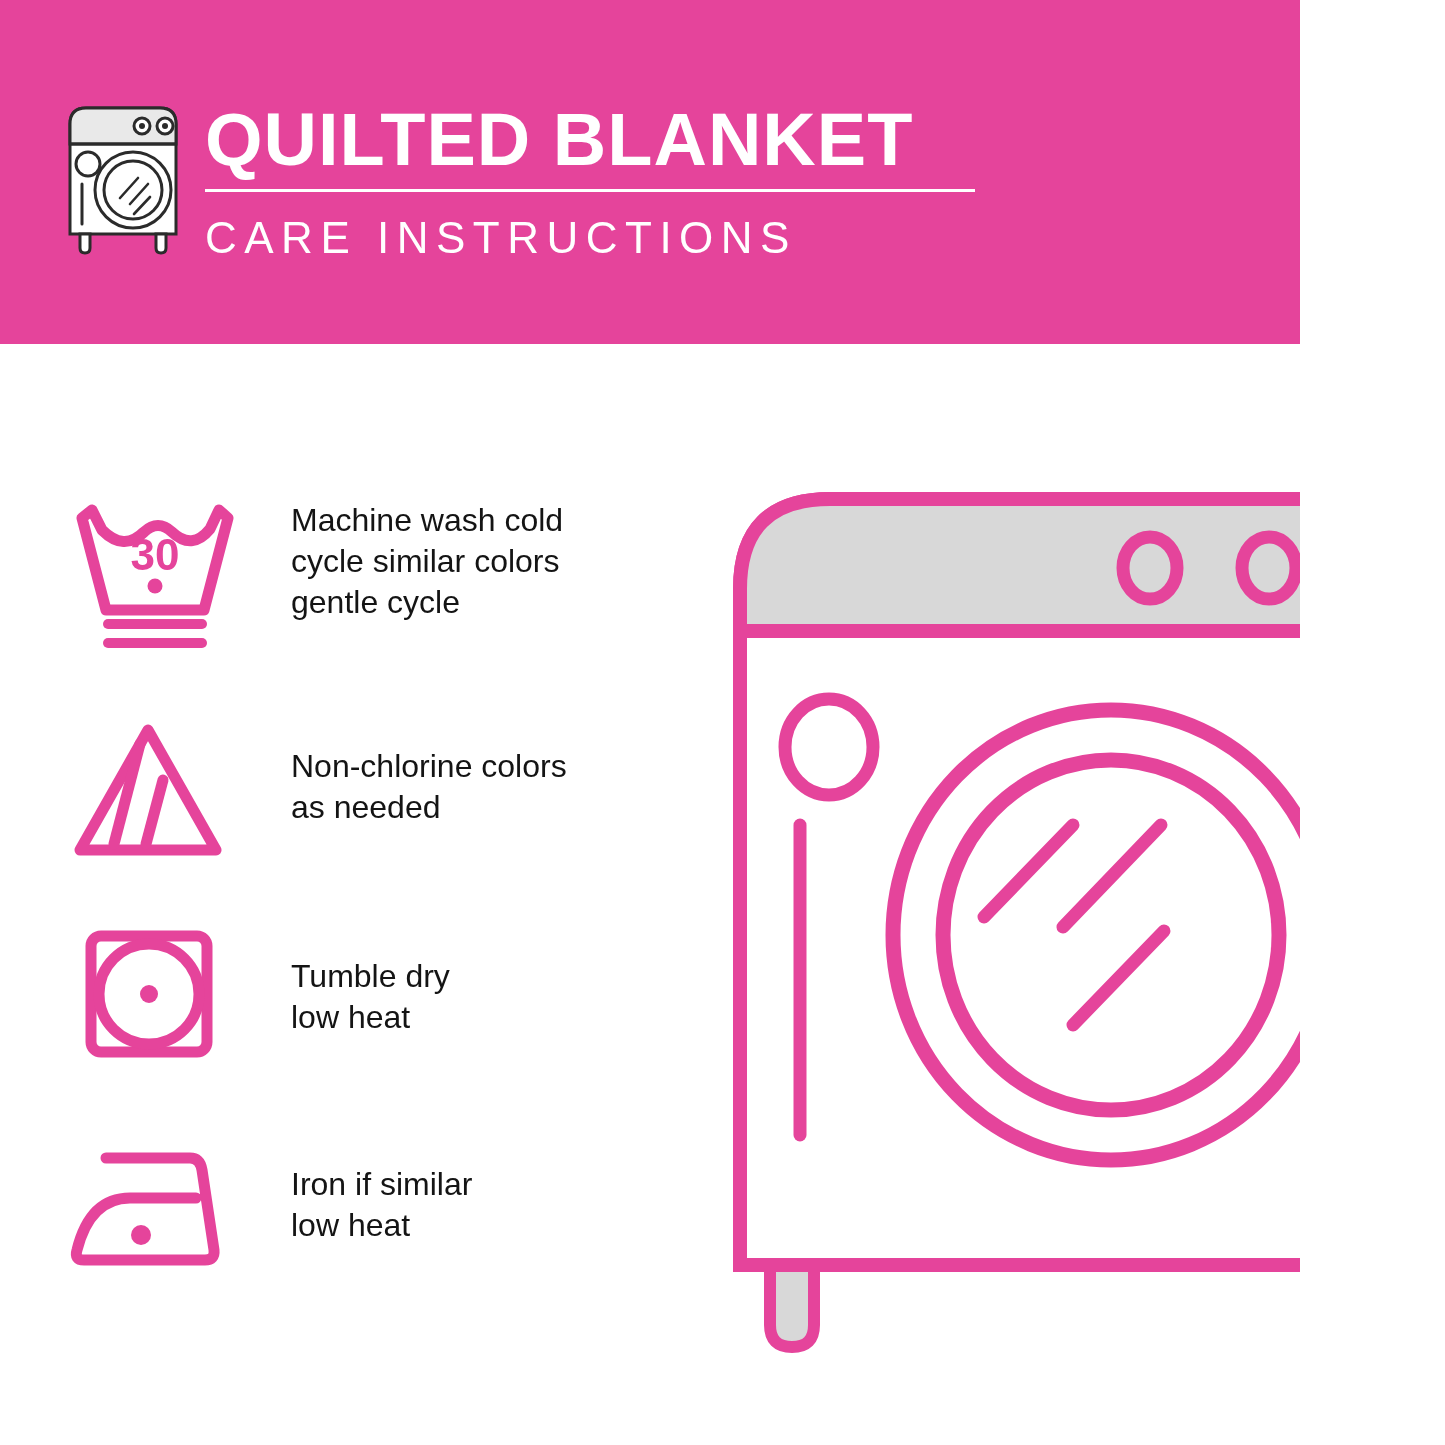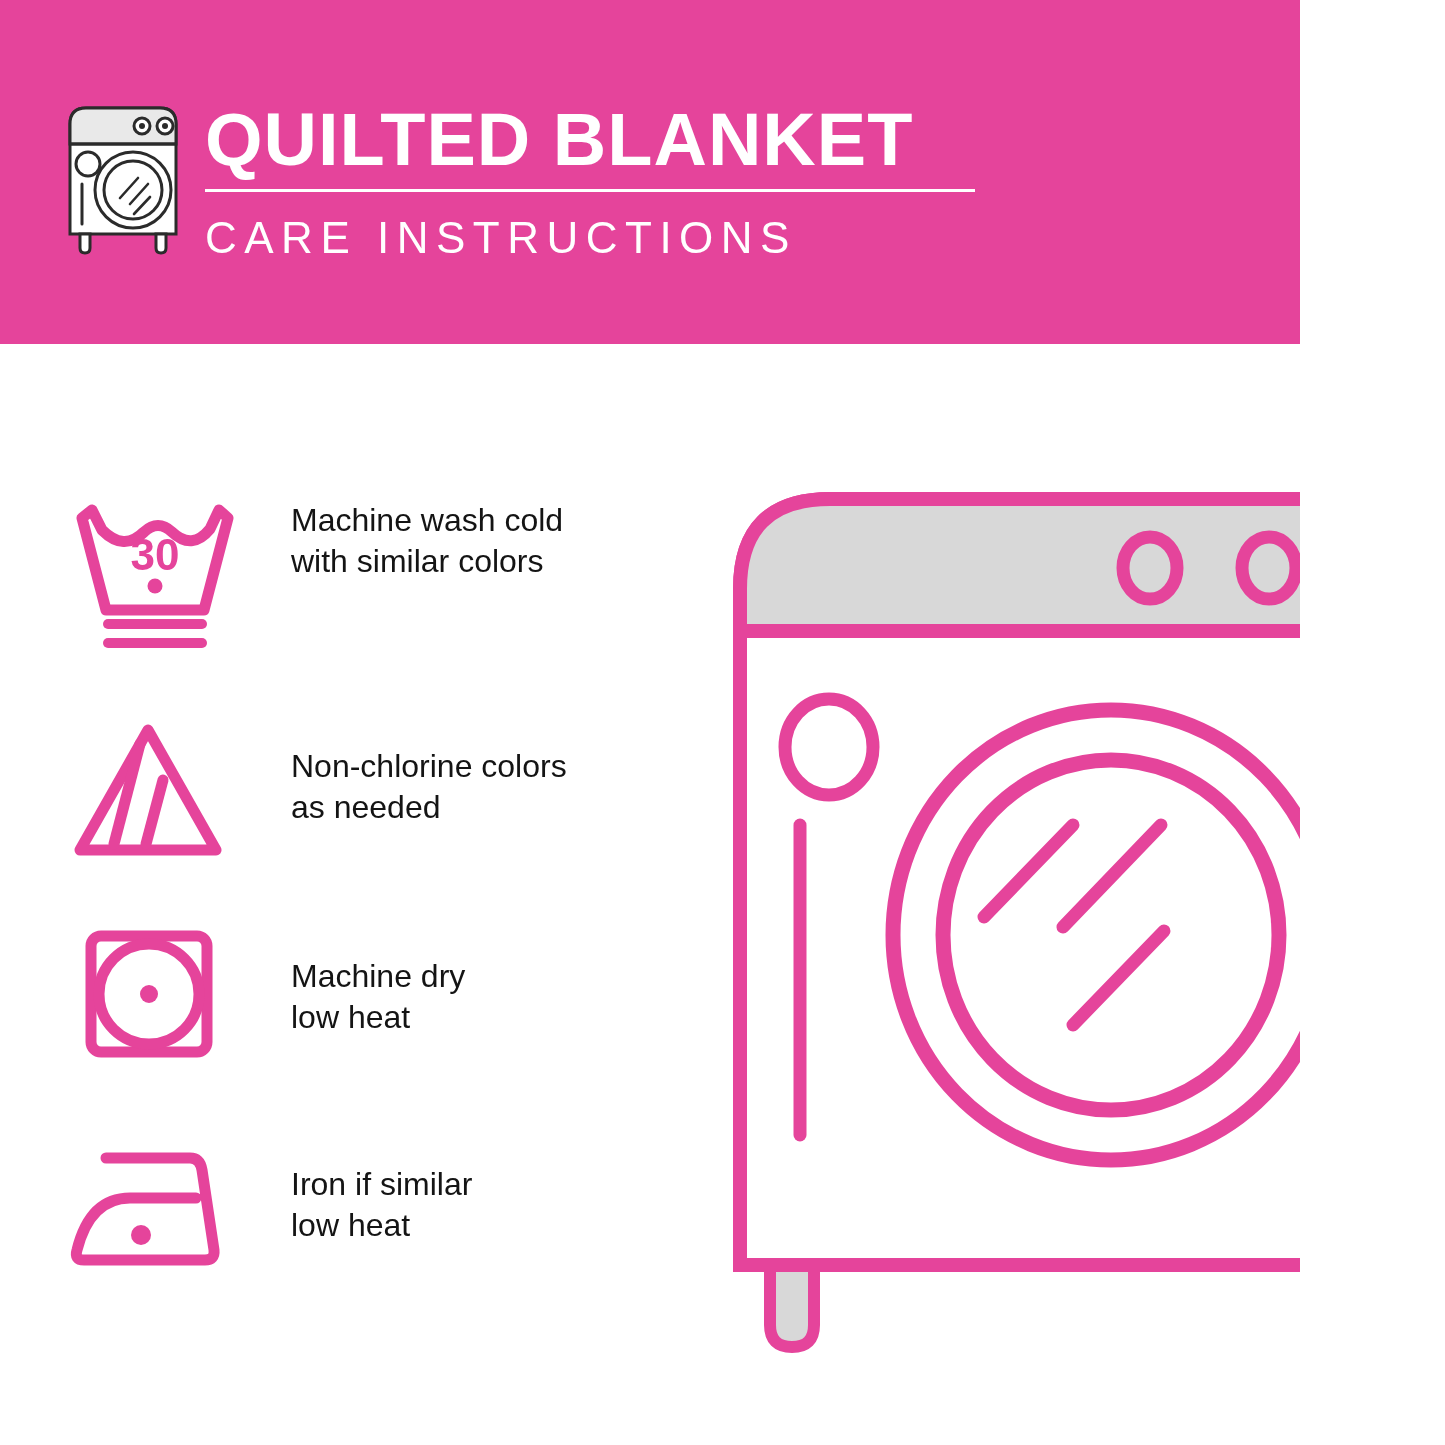--- a/index.html
+++ b/index.html
@@ -166,21 +166,22 @@
           <path d="M10 22 L20 14 L30 34 Q52 56 72 36 Q86 23 100 36 Q120 55 138 33 L147 14 L156 22
                    L132 114 L34 114 Z" fill="none" stroke="#e5449b" stroke-width="11" stroke-linejoin="round" stroke-linecap="round"></path>
           <text x="83" y="74" text-anchor="middle" font-family="Liberation Sans, sans-serif" font-size="44" font-weight="bold" fill="#e5449b">30</text>
           <circle cx="83" cy="90" r="7.5" fill="#e5449b"></circle>
           <line x1="36" y1="128" x2="130" y2="128" stroke="#e5449b" stroke-width="10" stroke-linecap="round"></line>
           <line x1="36" y1="147" x2="130" y2="147" stroke="#e5449b" stroke-width="10" stroke-linecap="round"></line>
         </svg>
       </div>
       <div class="care-label">
         <div>Machine wash cold</div>
-        <div>with similar colors</div>
+        <div>cycle similar colors</div>
+        <div>gentle cycle</div>
       </div>
     </div>
 
     <div class="care-row r2">
       <div class="care-icon">
         <svg viewBox="0 0 165 160" width="165" height="160">
           <path d="M80 14 L148 134 L12 134 Z" fill="none" stroke="#e5449b" stroke-width="11" stroke-linejoin="round"></path>
           <line x1="72" y1="28" x2="46" y2="128" stroke="#e5449b" stroke-width="11" stroke-linecap="round"></line>
           <line x1="95" y1="64" x2="78" y2="128" stroke="#e5449b" stroke-width="11" stroke-linecap="round"></line>
         </svg>
@@ -193,21 +194,21 @@
 
     <div class="care-row r3">
       <div class="care-icon">
         <svg viewBox="0 0 134 136" width="134" height="136">
           <rect x="9" y="10" width="116" height="116" rx="10" ry="10" fill="none" stroke="#e5449b" stroke-width="11"></rect>
           <circle cx="67" cy="68" r="50" fill="none" stroke="#e5449b" stroke-width="11"></circle>
           <circle cx="67" cy="68" r="9" fill="#e5449b"></circle>
         </svg>
       </div>
       <div class="care-label">
-        <div>Machine dry</div>
+        <div>Tumble dry</div>
         <div>low heat</div>
       </div>
     </div>
 
     <div class="care-row r4">
       <div class="care-icon">
         <svg viewBox="0 0 165 160" width="165" height="160">
           <path d="M38 16 L122 16 Q132 16 134 28 L146 108 Q147 118 137 118 L16 118
                    Q6 118 9 108 Q22 56 62 56 L128 56" fill="none" stroke="#e5449b" stroke-width="11" stroke-linejoin="round" stroke-linecap="round"></path>
           <circle cx="73" cy="93" r="10" fill="#e5449b"></circle>

